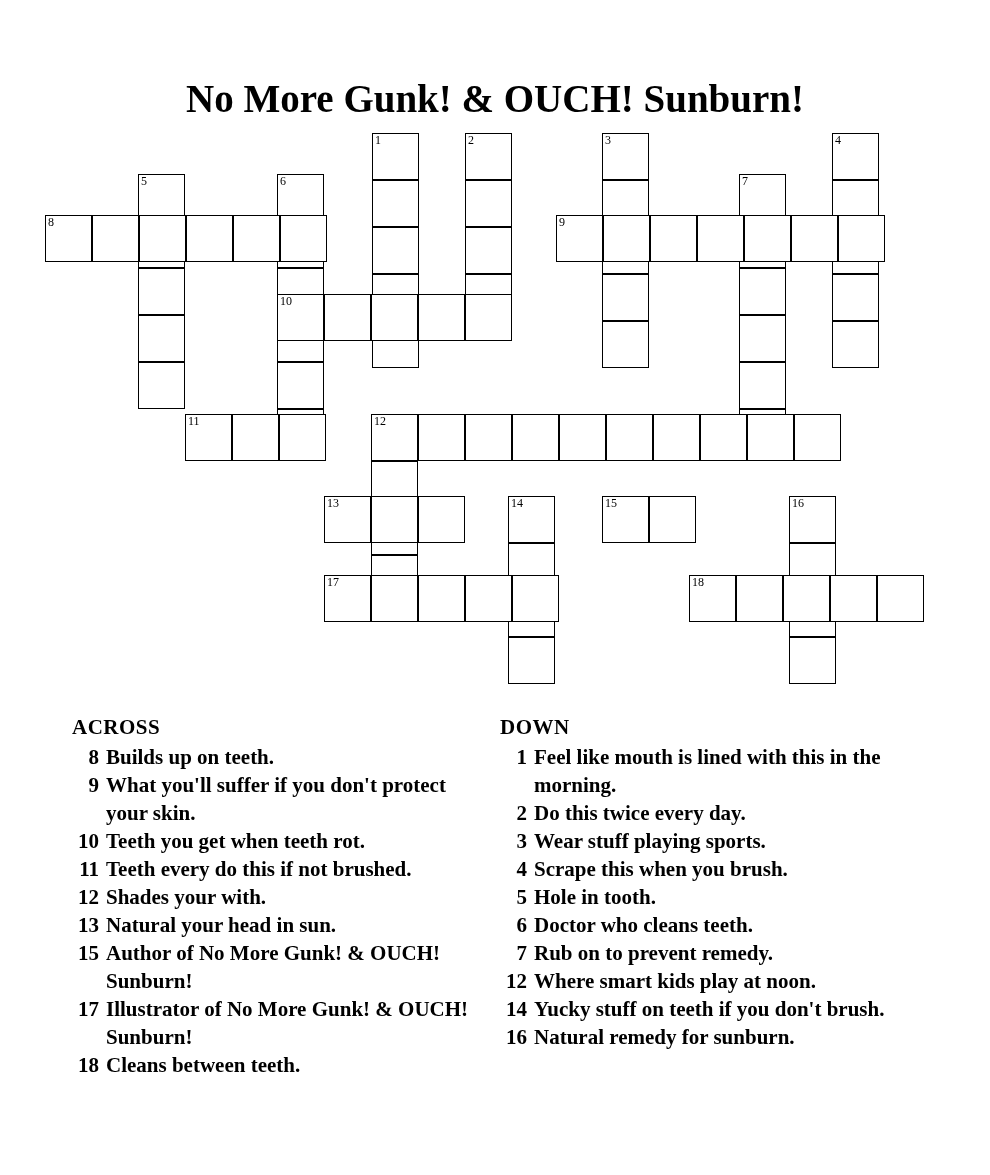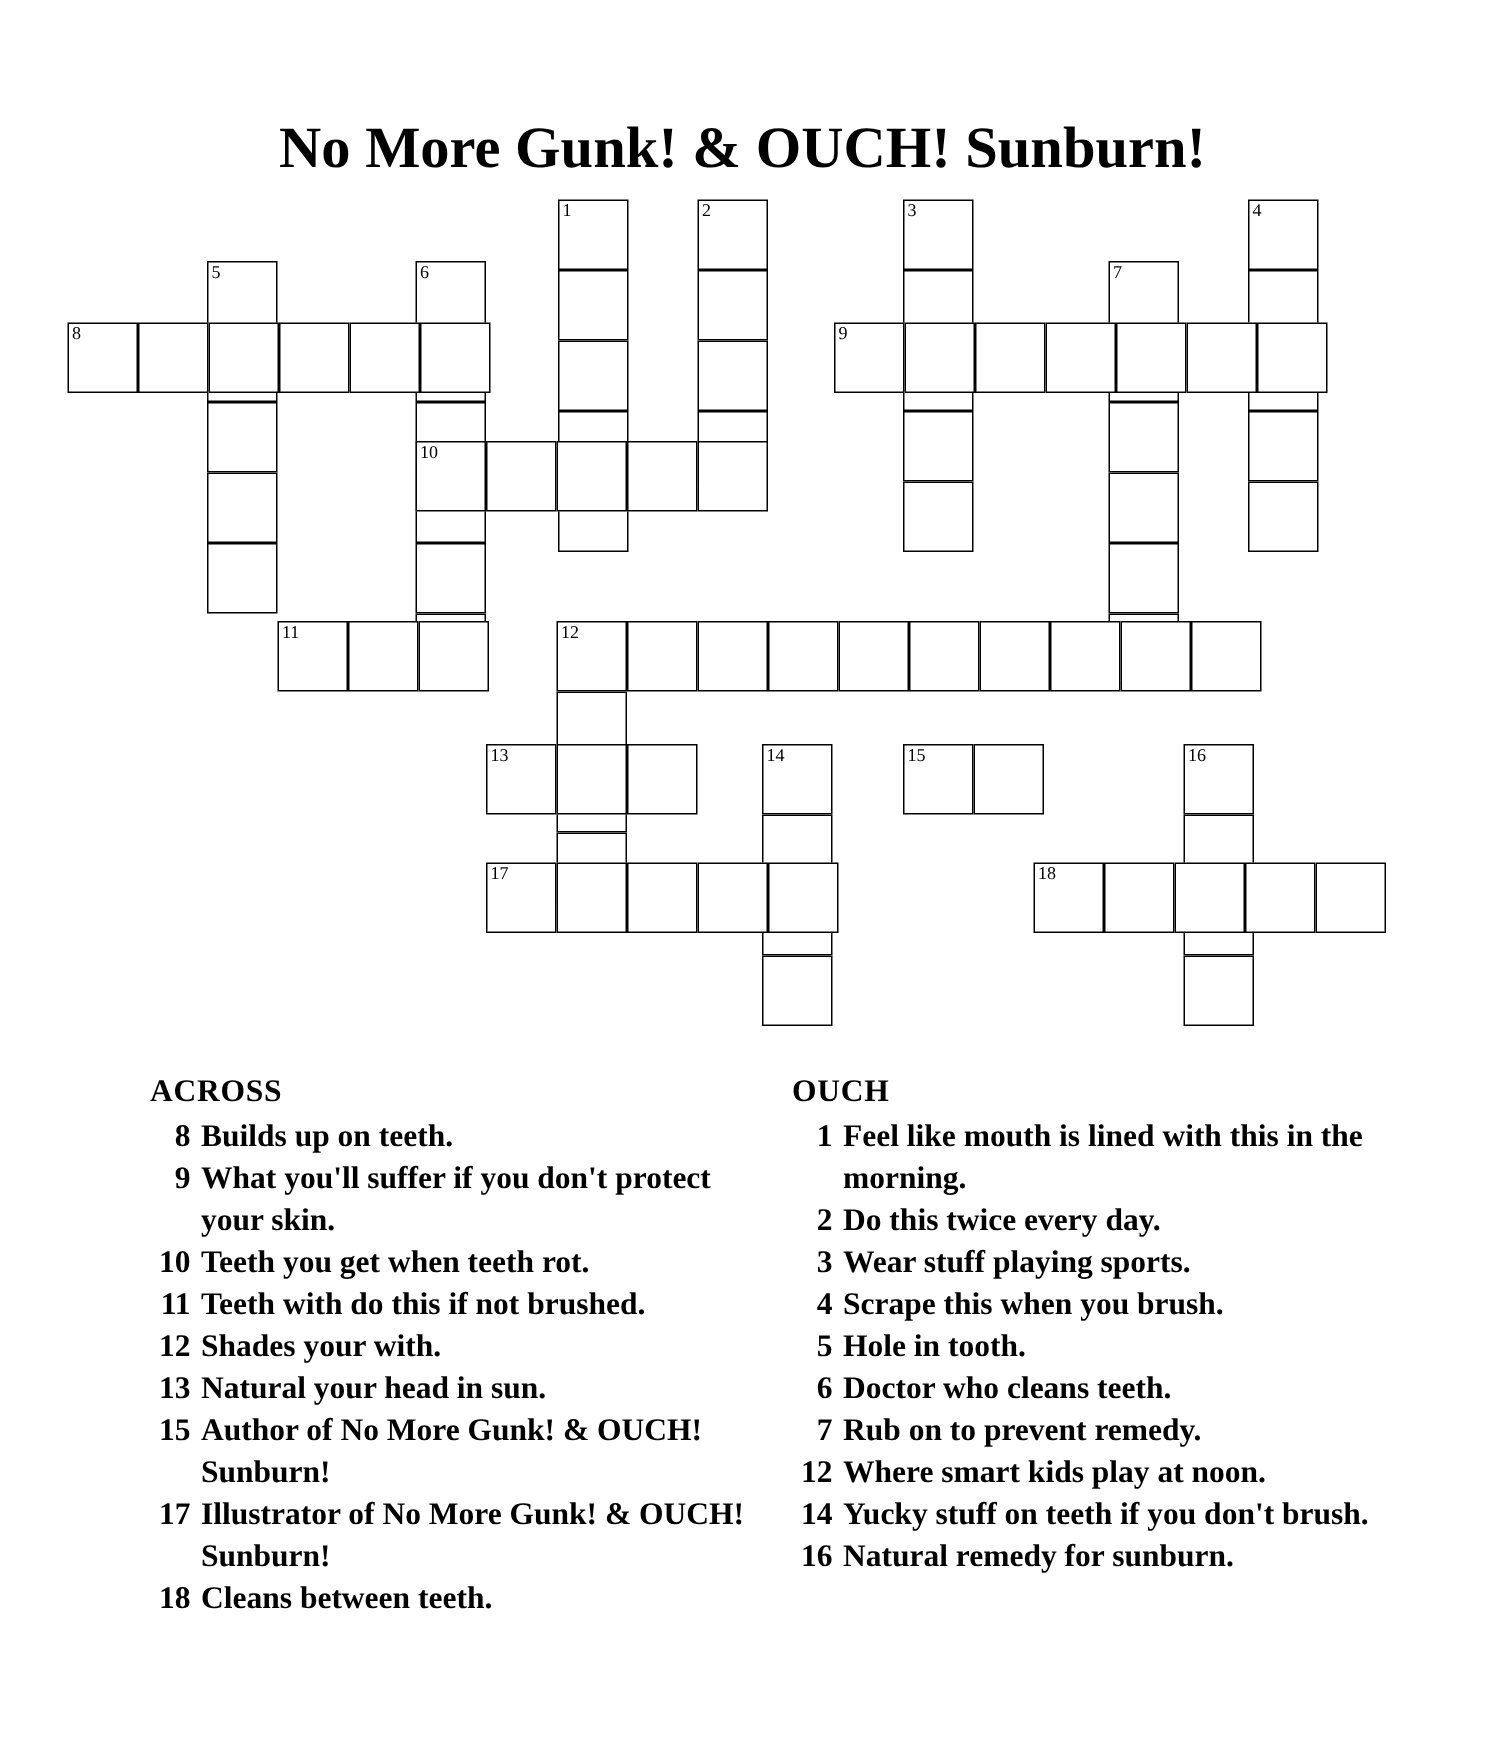--- a/index.html
+++ b/index.html
@@ -51,21 +51,20 @@
   }
   #clues {
     position: absolute;
     top: 715px;
     left: 0;
     width: 990px;
   }
   .col {
     position: absolute;
     top: 0;
-    margin-left: 28px;
   }
   #across-col { left: 72px; width: 420px; }
   #down-col { left: 500px; width: 420px; }
   .colhead {
     font-size: 21px;
     font-weight: bold;
     font-family: "Liberation Serif", serif;
     margin-bottom: 3px;
     letter-spacing: 0.5px;
   }
@@ -236,21 +235,21 @@
         <div class="clue">
           <span class="num">9</span>
           <span class="txt">What you'll suffer if you don't protect your skin.</span>
         </div>
         <div class="clue">
           <span class="num">10</span>
           <span class="txt">Teeth you get when teeth rot.</span>
         </div>
         <div class="clue">
           <span class="num">11</span>
-          <span class="txt">Teeth with do this if not brushed.</span>
+          <span class="txt">Teeth every do this if not brushed.</span>
         </div>
         <div class="clue">
           <span class="num">12</span>
           <span class="txt">Shades your with.</span>
         </div>
         <div class="clue">
           <span class="num">13</span>
           <span class="txt">Natural your head in sun.</span>
         </div>
         <div class="clue">
@@ -261,21 +260,21 @@
           <span class="num">17</span>
           <span class="txt">Illustrator of No More Gunk! &amp; OUCH! Sunburn!</span>
         </div>
         <div class="clue">
           <span class="num">18</span>
           <span class="txt">Cleans between teeth.</span>
         </div>
       </div>
   </div>
   <div class="col" id="down-col">
-    <div class="colhead">OUCH</div>
+    <div class="colhead">DOWN</div>
     <div id="down-list">
         <div class="clue">
           <span class="num">1</span>
           <span class="txt">Feel like mouth is lined with this in the morning.</span>
         </div>
         <div class="clue">
           <span class="num">2</span>
           <span class="txt">Do this twice every day.</span>
         </div>
         <div class="clue">

